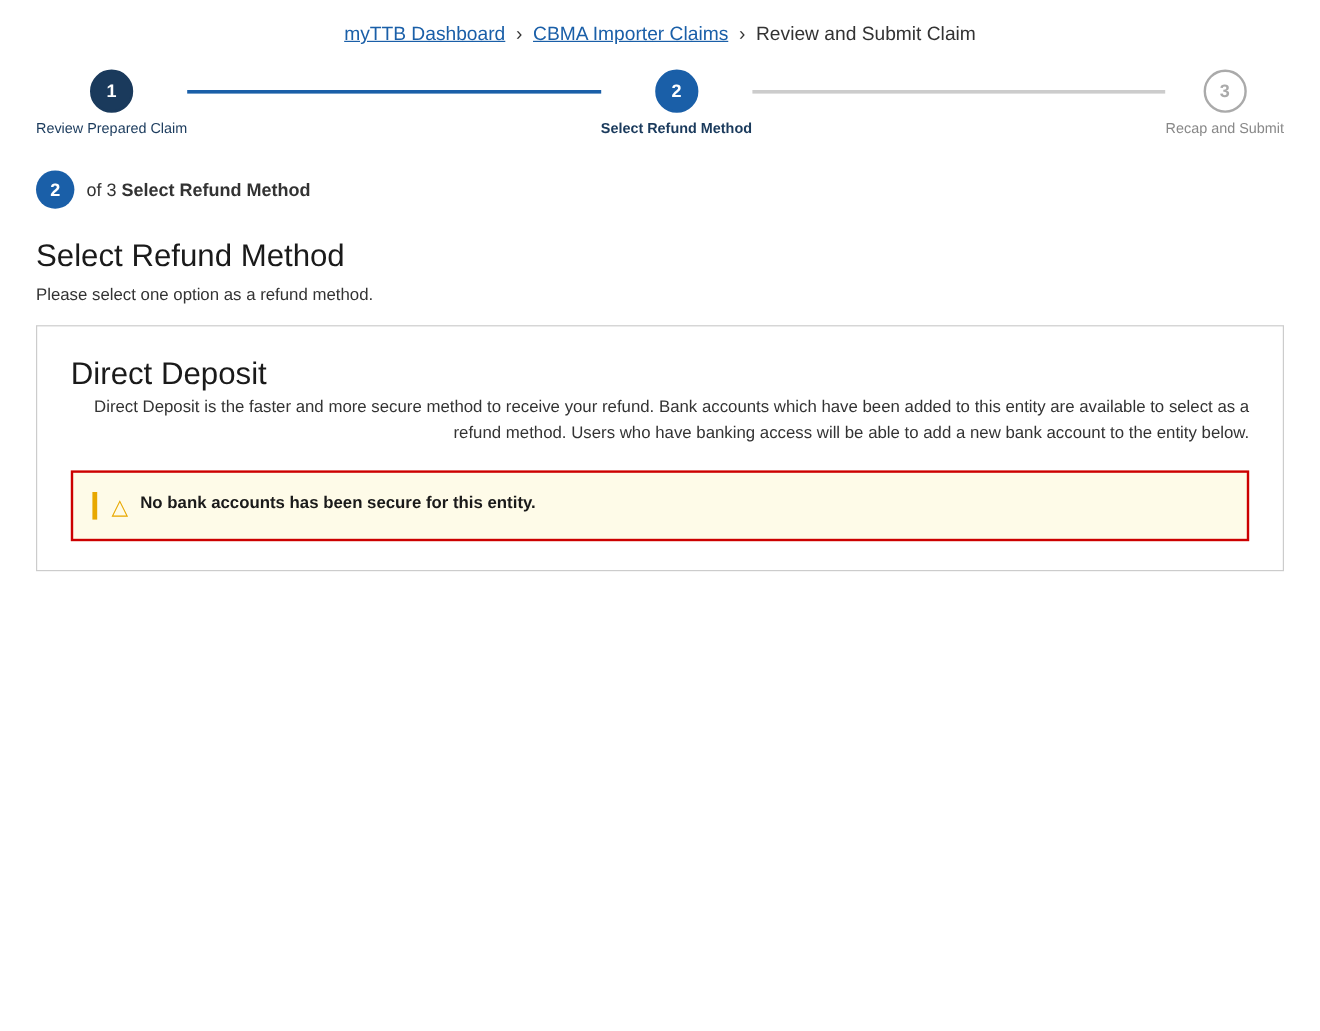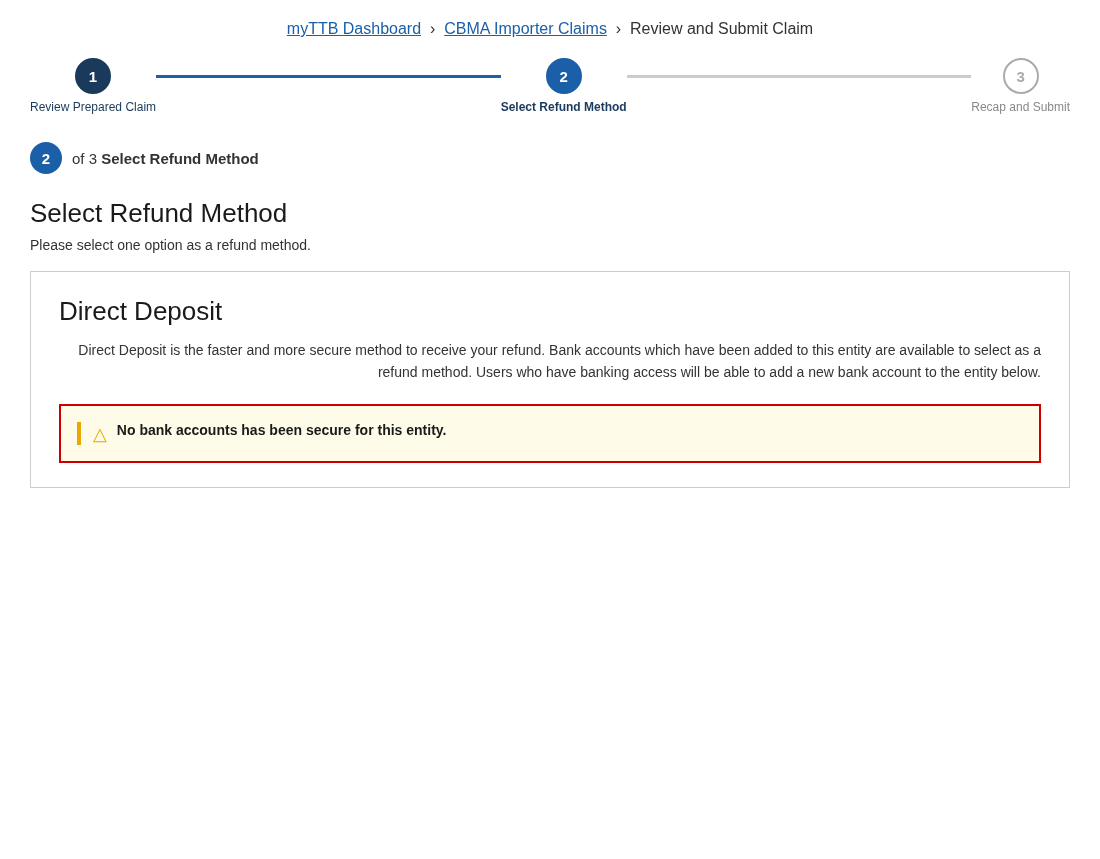--- a/index.html
+++ b/index.html
@@ -153,21 +153,20 @@
       background: #fff;
     }
     .form-card-note {
       font-size: 13px;
       color: #333;
       margin-bottom: 18px;
     }
     .form-card-section-title {
       font-size: 26px;
       font-weight: 400;
-      margin-bottom: 12px;
       color: #1a1a1a;
     }
     .form-card-description {
       font-size: 14px;
       color: #333;
       line-height: 1.6;
       margin-bottom: 20px;
       text-align: right;
     }
 

